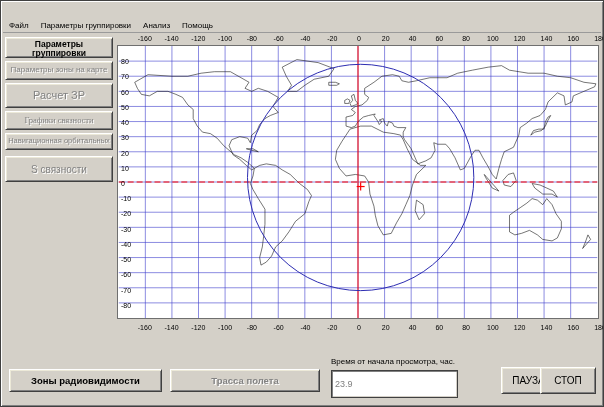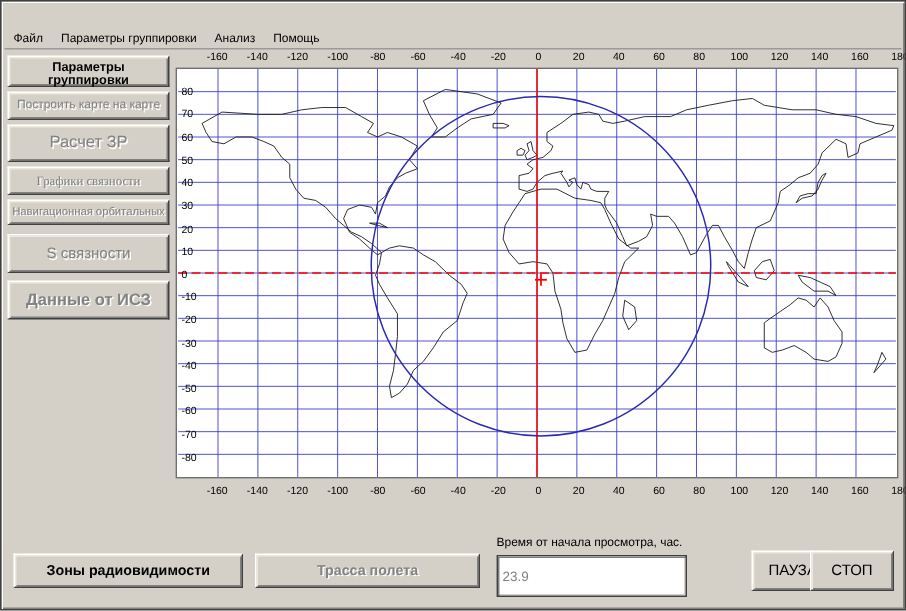--- a/index.html
+++ b/index.html
@@ -77,26 +77,25 @@
 
   <div class="menubar">
     <span class="menu-item">Файл</span>
     <span class="menu-item">Параметры группировки</span>
     <span class="menu-item">Анализ</span>
     <span class="menu-item">Помощь</span>
   </div>
 
   <div class="sidebar">
     <button class="side-btn" style="height:21px;font-size:8.5px;font-weight:bold;">Параметры группировки</button>
-    <button class="side-btn disabled" style="height:19px;font-size:8px;">Построить карте на карте</button>
+    <button class="side-btn disabled" style="height:19px;font-size:8px;">Параметры зоны на карте</button>
     <button class="side-btn disabled" style="height:25px;font-size:11px;">Расчет ЗР</button>
     <button class="side-btn disabled" style="height:19px;font-size:8.5px;font-family:Liberation Serif, serif;">Графики связности</button>
     <button class="side-btn disabled" style="height:17px;font-size:7.5px;margin-bottom:6px;">Навигационная орбитальных</button>
     <button class="side-btn disabled" style="height:26px;font-size:10px;margin-bottom:5px;">S связности</button>
-    <button class="side-btn disabled" style="height:26px;font-size:11px;font-weight:bold;">Данные от ИСЗ</button>
   </div>
 
   <div class="map-panel" id="map-panel">
     <svg id="map-svg" viewBox="0 0 482 274" xmlns="http://www.w3.org/2000/svg">
       <g id="grid-layer">
           <line x1="26.77777777777778" y1="0" x2="26.77777777777778" y2="274" stroke="#3d3dcc" stroke-width="0.6"></line>
           <line x1="53.55555555555556" y1="0" x2="53.55555555555556" y2="274" stroke="#3d3dcc" stroke-width="0.6"></line>
           <line x1="80.33333333333333" y1="0" x2="80.33333333333333" y2="274" stroke="#3d3dcc" stroke-width="0.6"></line>
           <line x1="107.11111111111111" y1="0" x2="107.11111111111111" y2="274" stroke="#3d3dcc" stroke-width="0.6"></line>
           <line x1="133.88888888888889" y1="0" x2="133.88888888888889" y2="274" stroke="#3d3dcc" stroke-width="0.6"></line>

